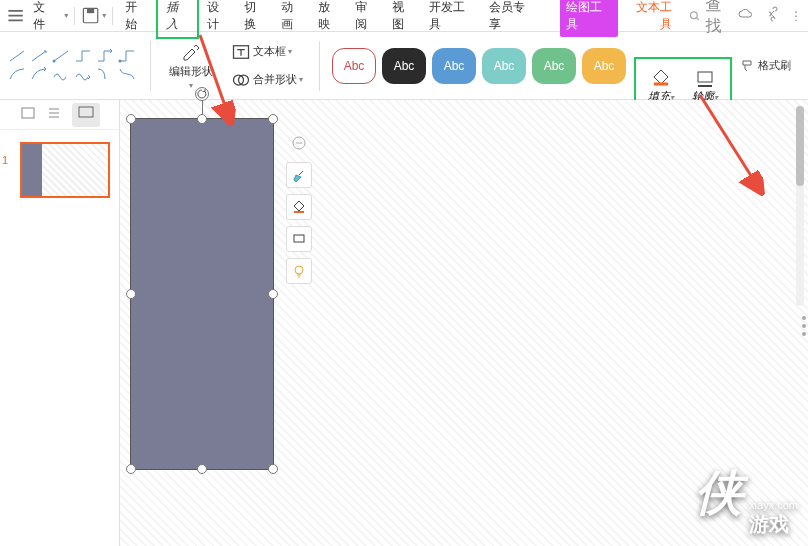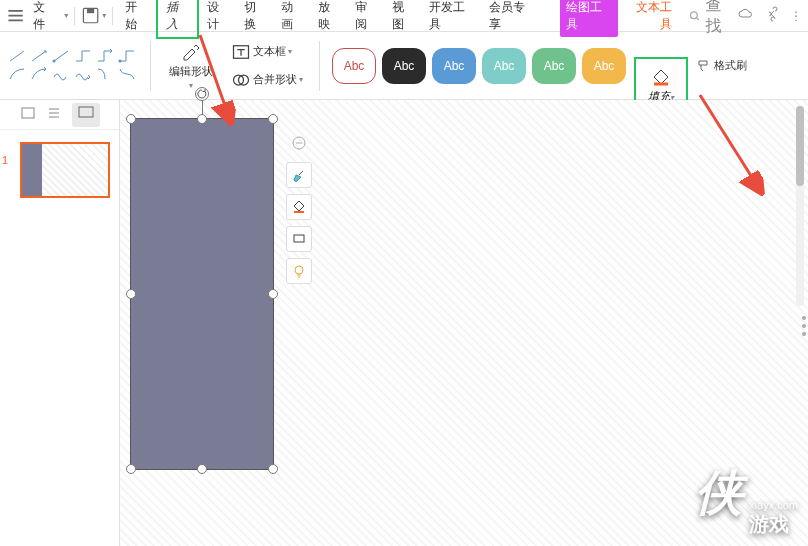--- a/index.html
+++ b/index.html
@@ -215,20 +215,27 @@
   </div>
 
   <div class="highlight-box fill-group">
     <div class="fill-btn">
       <svg viewBox="0 0 22 22">
           <path d="M11 3l7 7-7 7-7-7z" fill="none" stroke="#444"></path>
           <path d="M4 17h14" stroke="#f66321" stroke-width="3"></path>
         </svg>
       <span><span>填充</span><span style="font-size:8px;color:#888">▾</span></span>
     </div>
+    <div class="fill-btn">
+      <svg viewBox="0 0 22 22">
+          <rect x="4" y="5" width="14" height="10" fill="none" stroke="#444"></rect>
+          <path d="M4 19h14" stroke="#444" stroke-width="2"></path>
+        </svg>
+      <span><span>轮廓</span><span style="font-size:8px;color:#888">▾</span></span>
+    </div>
   </div>
 
   <div class="right-tools">
     <div class="right-item">
       <svg viewBox="0 0 14 14">
           <path d="M3 2h8v4H3zM5 6v4l2 2" fill="none" stroke="#666"></path>
         </svg>
       <span>格式刷</span>
     </div>
   </div>

